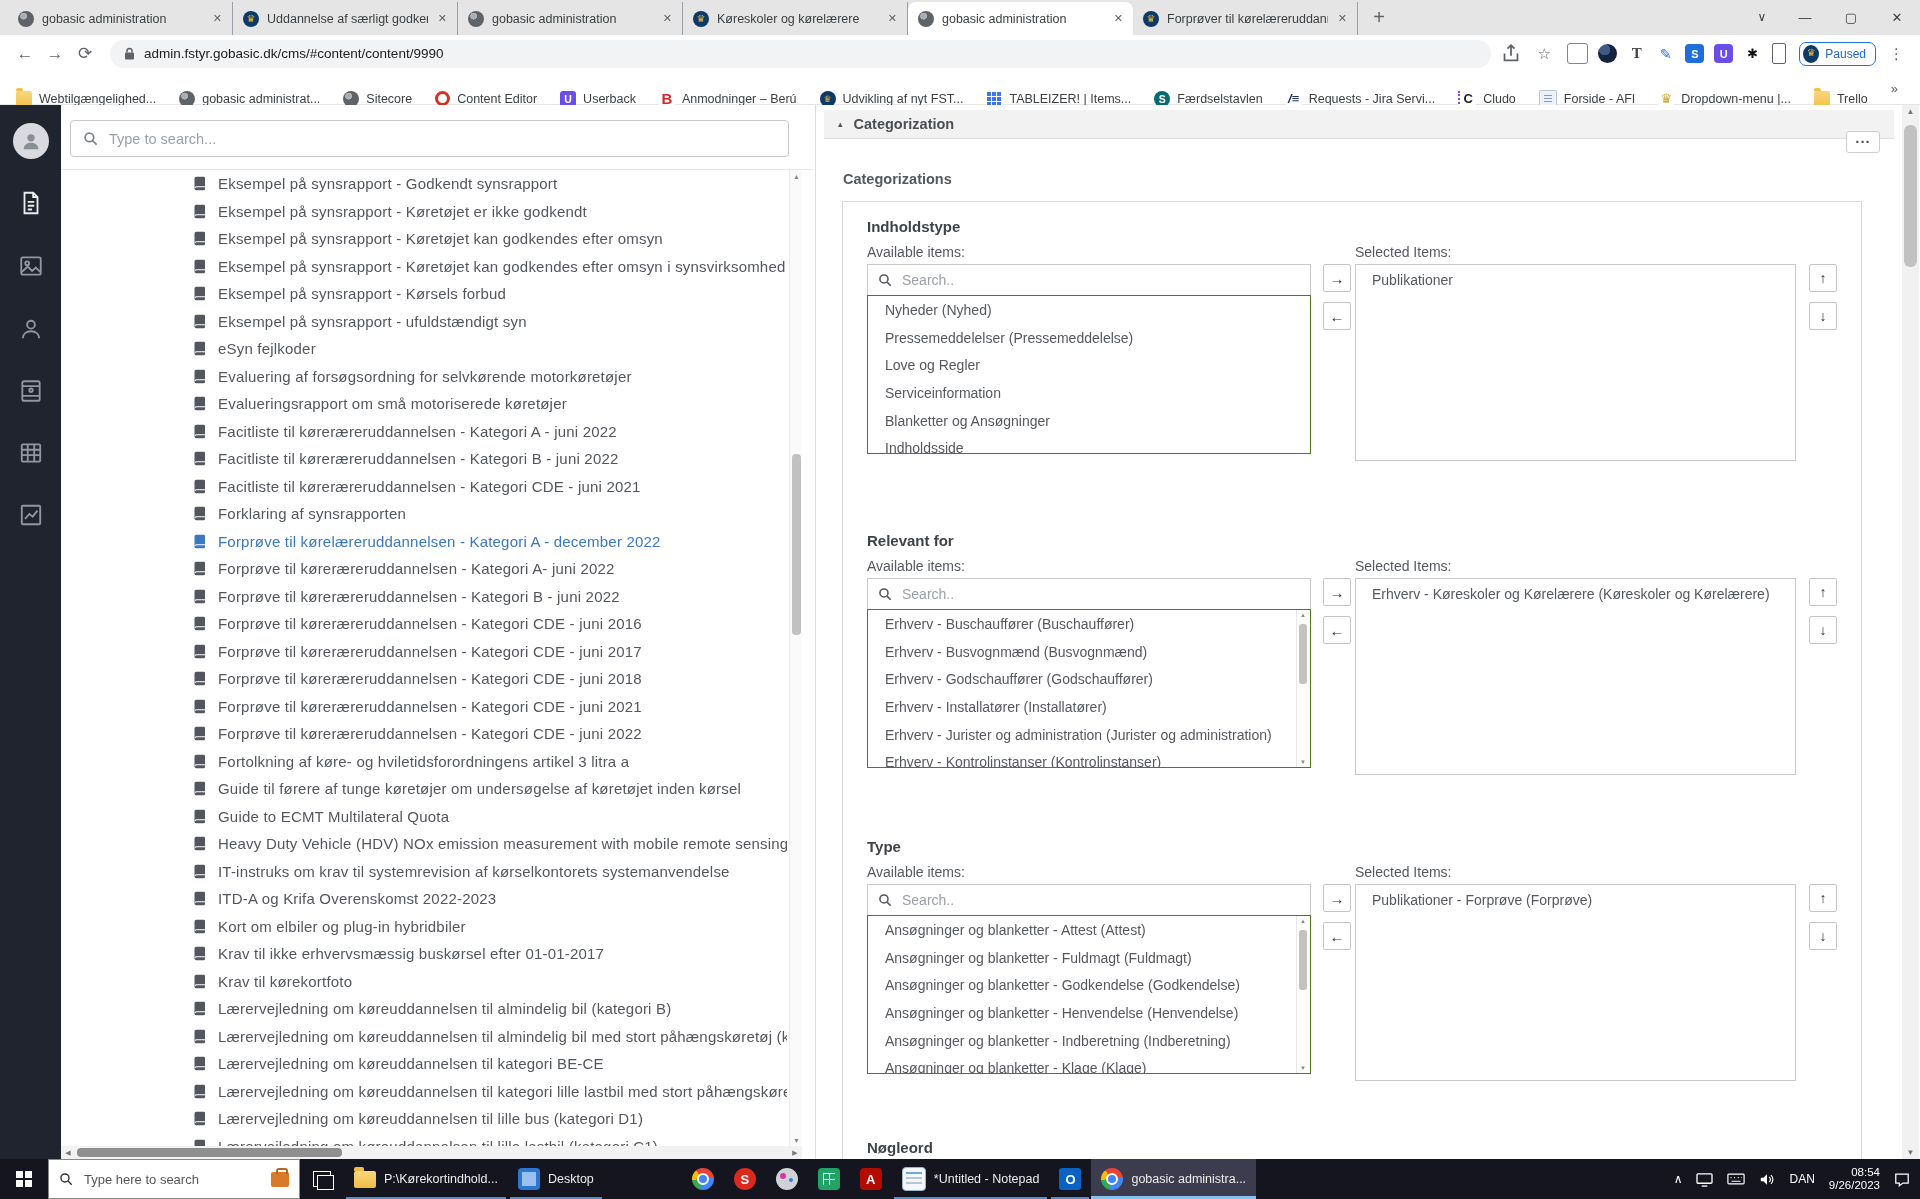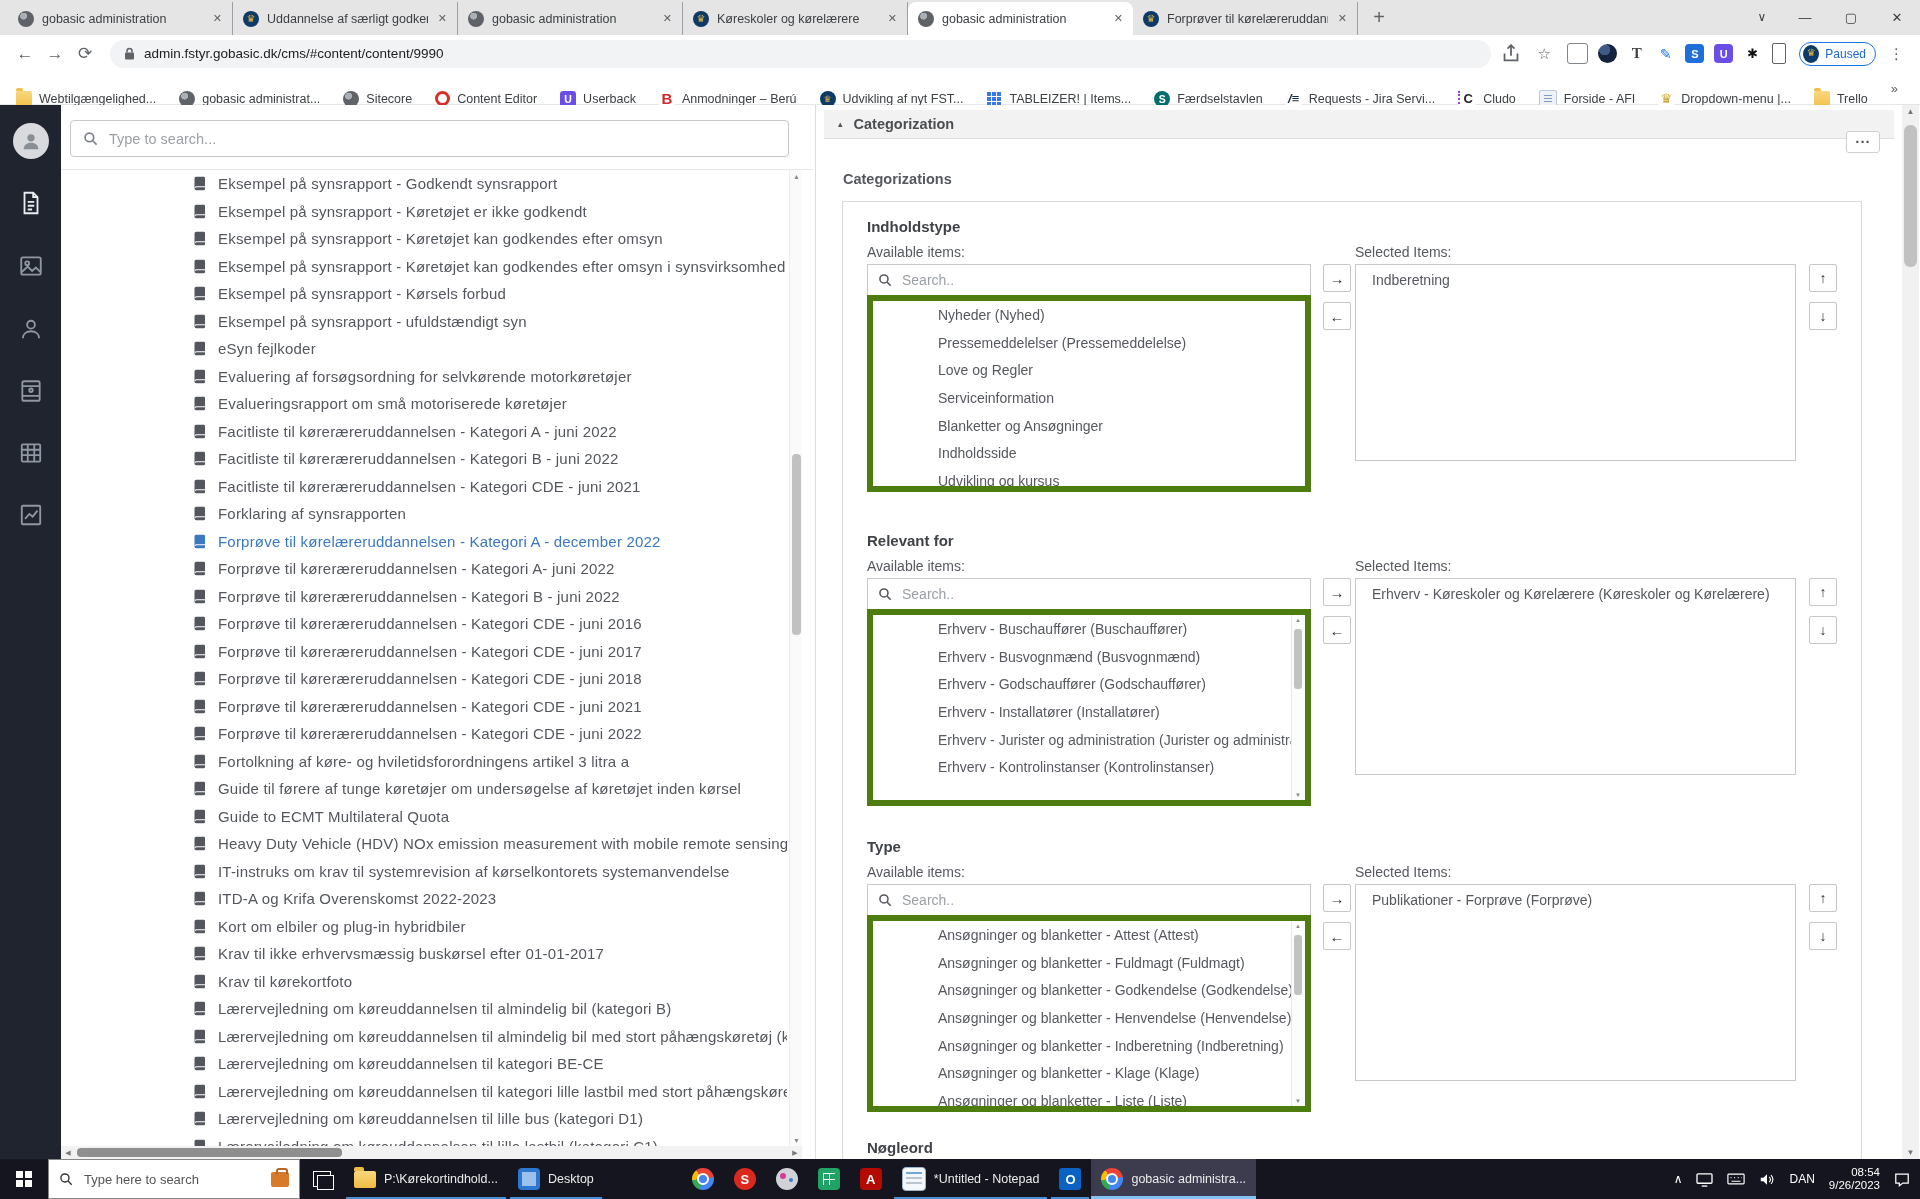--- a/index.html
+++ b/index.html
@@ -31,21 +31,21 @@
   .tbi{width:20px;height:20px;display:flex;align-items:center;justify-content:center;font-size:15px;color:#5f6368;}
   .ext{width:19px;height:19px;border-radius:4px;display:flex;align-items:center;justify-content:center;font-size:11px;font-weight:bold;color:#fff;}
   .ext.v-frame{border:1.5px solid #80868b;background:#fff;color:#80868b;border-radius:3px;font-size:9px;}
   .ext.v-sphere{background:radial-gradient(circle at 35% 30%,#3e5b86 0 30%,#16233f 32%);border-radius:50%;}
   .ext.v-tserif{background:#fff;color:#444;font-family:"Liberation Serif",serif;font-size:15px;}
   .ext.v-pen{background:#fff;color:#1a73e8;font-size:14px;}
   .ext.v-ssq{background:#1e6fd9;}
   .ext.v-usq{background:#6b4ee6;}
   .ext.v-paw{background:#fff;color:#111;font-size:13px;}
   .ext.v-bar{border:1.5px solid #5f6368;background:#fff;border-radius:2px;width:12px;}
-  .profile-pill{display:flex;align-items:center;gap:6px;border:1.5px solid #1a73e8;border-radius:12px;padding:2px 9px 2px 3px;color:#1967d2;font-size:12px;}
+  .profile-pill{display:flex;align-items:center;gap:6px;border:1.5px solid #1a73e8;border-radius:7px;padding:2px 9px 2px 3px;color:#1967d2;font-size:12px;}
   .profile-pill .fav{width:18px;height:18px;}
   .kebab{font-size:15px;color:#5f6368;letter-spacing:0;}
 
   
   .bookmarks{position:absolute;left:0;top:72px;right:0;height:33px;background:#fff;border-bottom:1px solid #e6e6e6;display:flex;align-items:center;padding:0 16px;box-sizing:border-box;font-size:12.5px;color:#3c4043;}
   .bm{display:flex;align-items:center;gap:7px;margin-right:23px;white-space:nowrap;margin-top:21px;}
   .bmi{width:16px;height:16px;flex:0 0 16px;position:relative;border-radius:3px;display:flex;align-items:center;justify-content:center;font-size:10.5px;font-weight:bold;color:#fff;}
   .bmi.v-folder{background:linear-gradient(#f9d77e,#f3c14b);border-radius:2px;}
   .bmi.v-folder::before{content:"";position:absolute;top:-3px;left:0;width:7px;height:3px;background:#f3c14b;border-radius:2px 2px 0 0;}
   .bmi.v-globe{background:radial-gradient(circle at 35% 32%,#aab0b6 0 22%,#5f6368 24%);border-radius:50%;}
@@ -97,21 +97,21 @@
   .rp-subtitle{position:absolute;left:843px;top:66px;font-size:14.5px;font-weight:bold;color:#54585e;}
   .outer-box{position:absolute;left:842px;top:96px;width:1020px;height:980px;border:1px solid #d9d9d9;background:#fff;box-sizing:border-box;}
 
   .sec{position:absolute;left:0;width:100%;}
   .sec-title{position:absolute;left:24px;top:0;font-size:15px;font-weight:bold;color:#3f4347;}
   .col-label{position:absolute;top:26px;font-size:14px;color:#55595f;}
   .lab-av{left:24px;} .lab-sel{left:512px;}
   .dl-search{position:absolute;left:24px;top:46px;width:444px;height:32px;box-sizing:border-box;border:1px solid #c9c9c9;display:flex;align-items:center;gap:8px;padding:0 10px;background:#fff;}
   .dl-search input{border:none;outline:none;flex:1;font-size:14px;color:#333;font-family:inherit;background:transparent;}
   .dl-search input::placeholder{color:#9aa0a6;}
-  .dl-list{position:absolute;left:24px;top:77px;width:444px;height:197px;box-sizing:border-box;border:6px solid #4d7c0f;overflow:hidden;background:#fff;padding-left:48px;}
+  .dl-list{position:absolute;left:24px;top:77px;width:444px;height:159px;box-sizing:border-box;border:1px solid #4d7c0f;overflow:hidden;background:#fff;}
   .drow{height:27.7px;display:flex;align-items:center;padding-left:17px;font-size:14px;color:#55585e;white-space:nowrap;cursor:pointer;}
   .list-scroll{position:absolute;right:0;top:0;bottom:0;width:13px;background:#fcfcfc;border-left:1px solid #e8e8e8;}
   .list-scroll .arr{position:absolute;left:0;width:12px;text-align:center;font-size:6px;color:#888;}
   .list-scroll .thumb{position:absolute;left:2px;width:8px;border-radius:3px;background:#c2c2c2;top:14px;height:60px;}
   .mv{position:absolute;left:480px;width:28px;height:28px;box-sizing:border-box;border:1px solid #c6c6c6;border-radius:2px;background:#fff;display:flex;align-items:center;justify-content:center;font-size:15px;font-weight:bold;color:#2f2f2f;cursor:pointer;}
   .mv.r{top:46px;} .mv.l{top:84px;}
   .sel-box{position:absolute;left:512px;top:46px;width:441px;height:197px;box-sizing:border-box;border:1px solid #c9c9c9;background:#fff;overflow:hidden;}
   .sel-box .drow{padding-left:16px;height:30px;}
   .ud{position:absolute;left:966px;width:28px;height:28px;box-sizing:border-box;border:1px solid #c6c6c6;border-radius:2px;background:#fff;display:flex;align-items:center;justify-content:center;font-size:14px;font-weight:bold;color:#2f2f2f;cursor:pointer;}
   .ud.up{top:46px;} .ud.dn{top:84px;}
@@ -677,21 +677,21 @@
                 <span>Indholdsside</span>
               </div>
               <div class="drow">
                 <span>Udvikling og kursus</span>
               </div>
             </div>
     <div class="mv r">→</div>
     <div class="mv l">←</div>
     <div class="sel-box">
               <div class="drow">
-                <span>Indberetning</span>
+                <span>Publikationer</span>
               </div>
             </div>
     <div class="ud up">↑</div>
     <div class="ud dn">↓</div>
   </div>
           <div class="sec" style="top: 330px;">
     <div class="sec-title">Relevant for</div>
     <div class="col-label lab-av">Available items:</div>
     <div class="col-label lab-sel">Selected Items:</div>
     <div class="dl-search">

